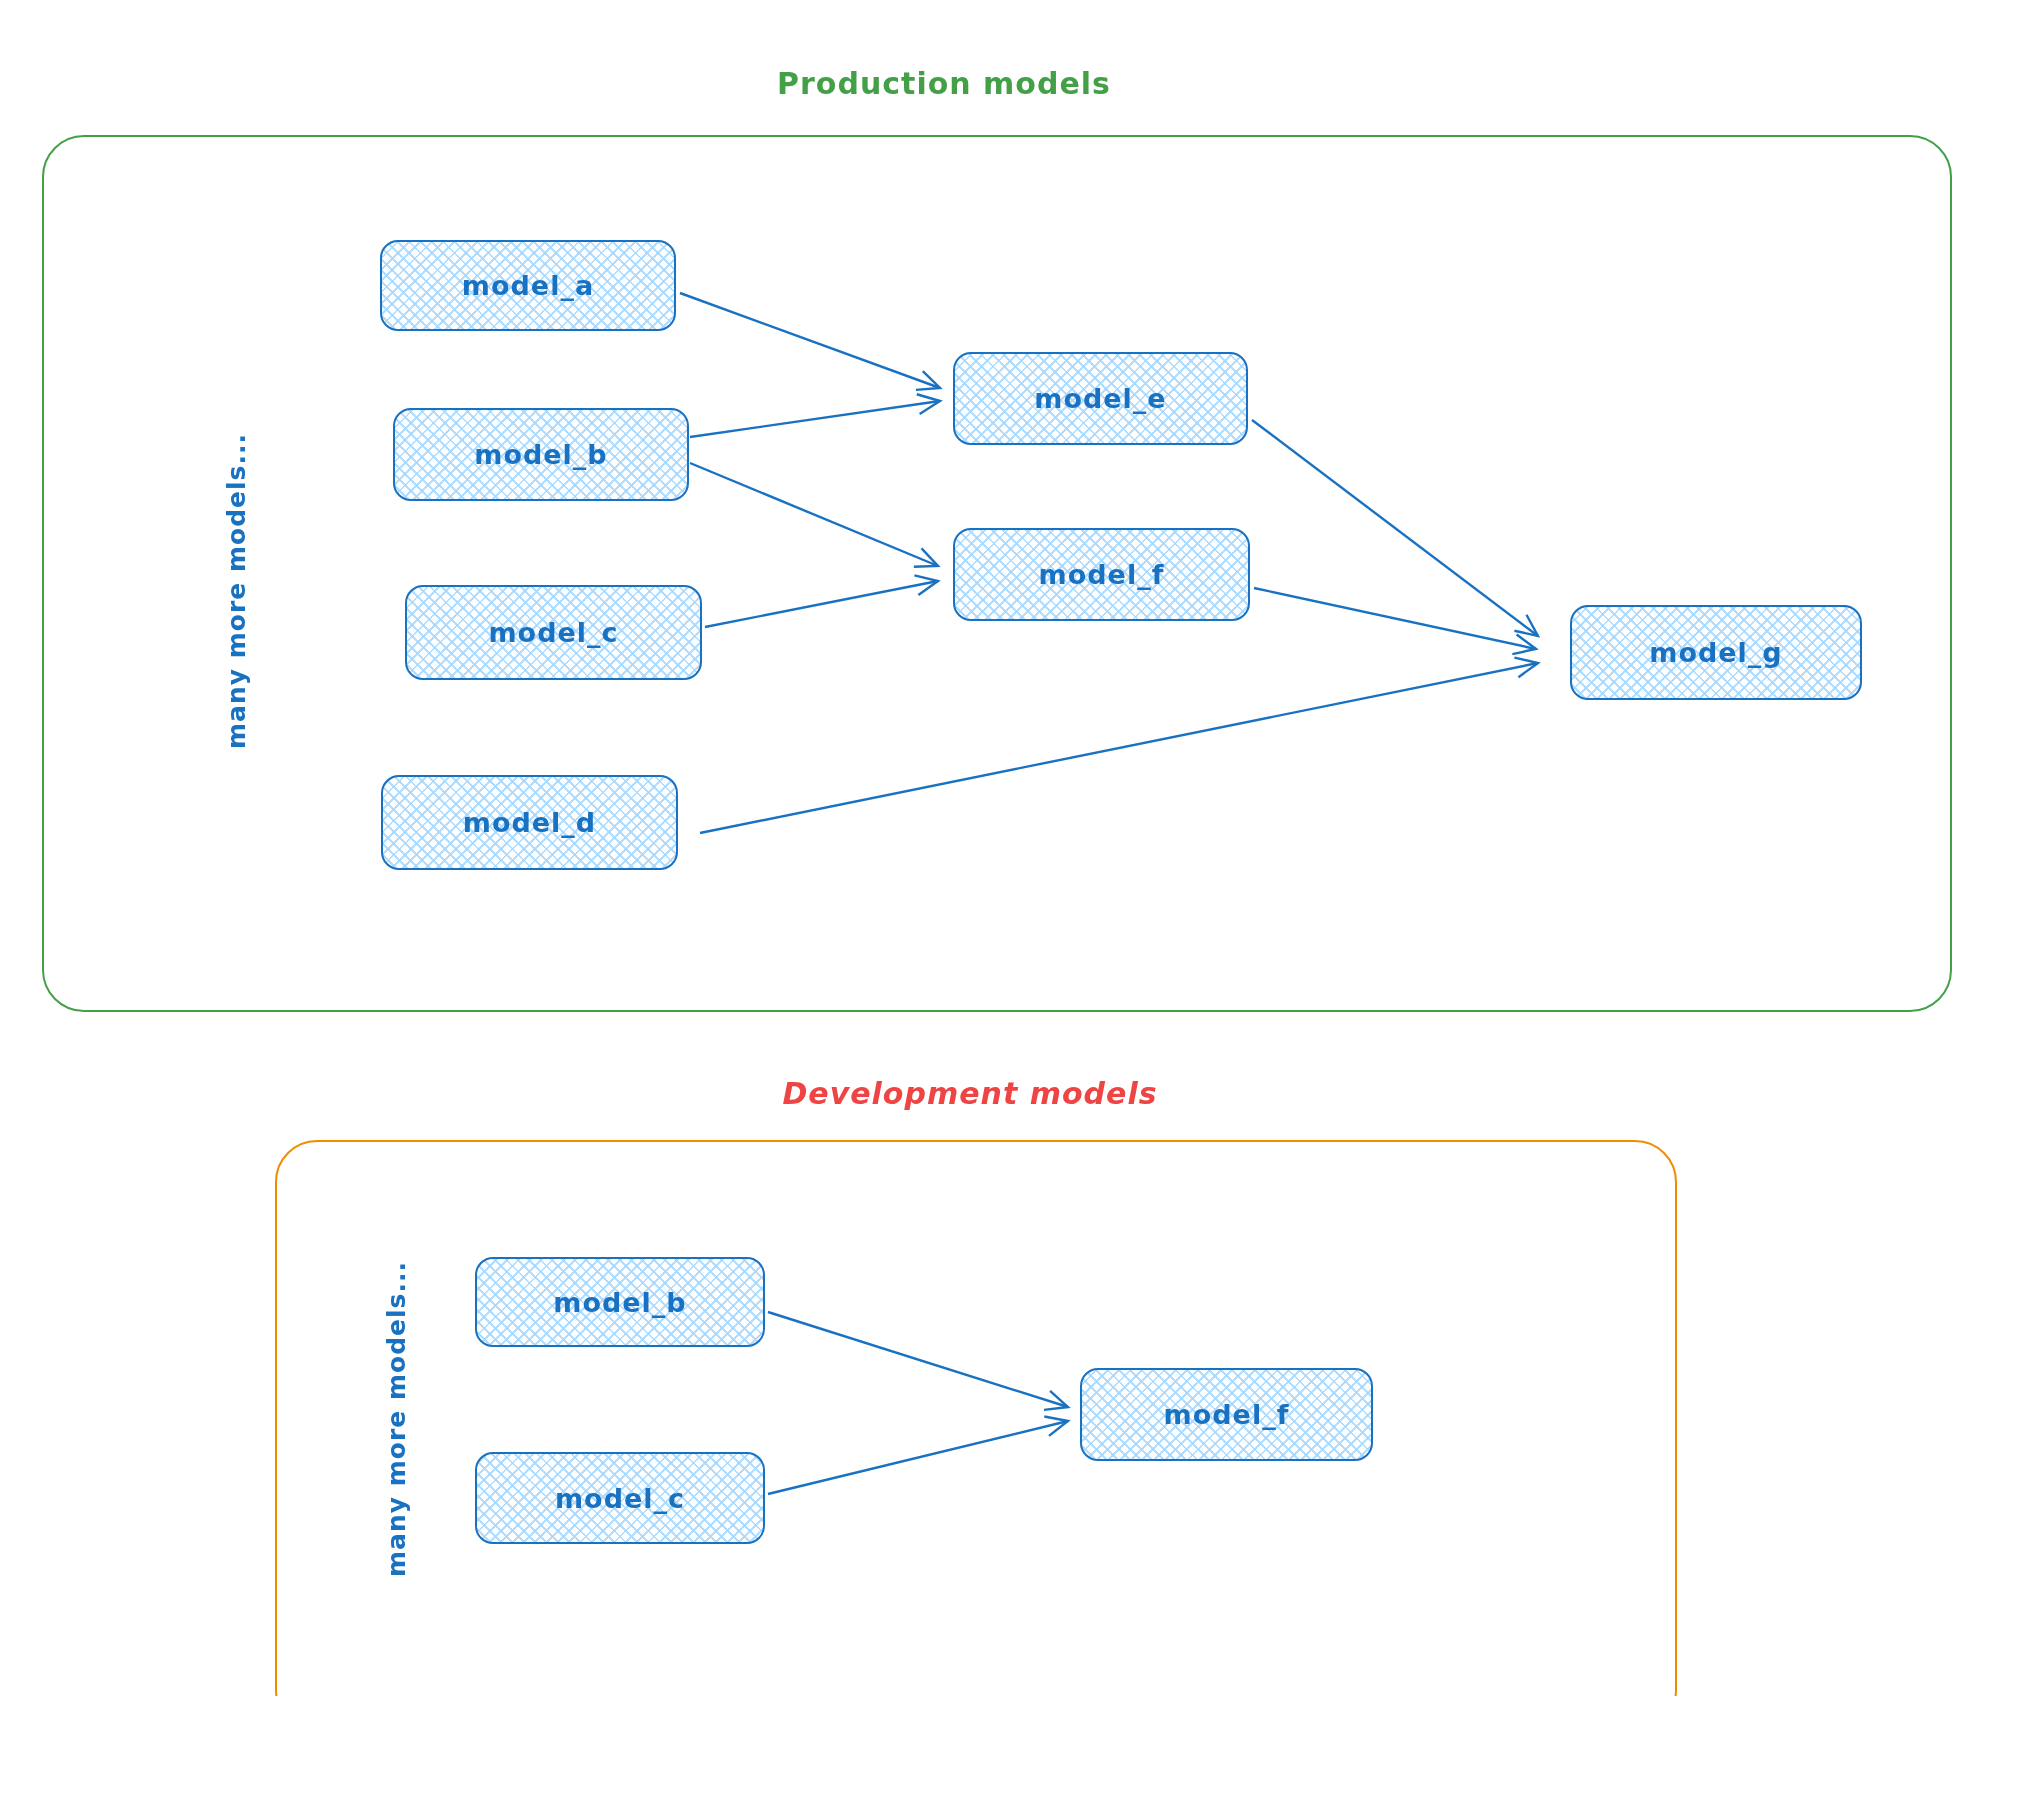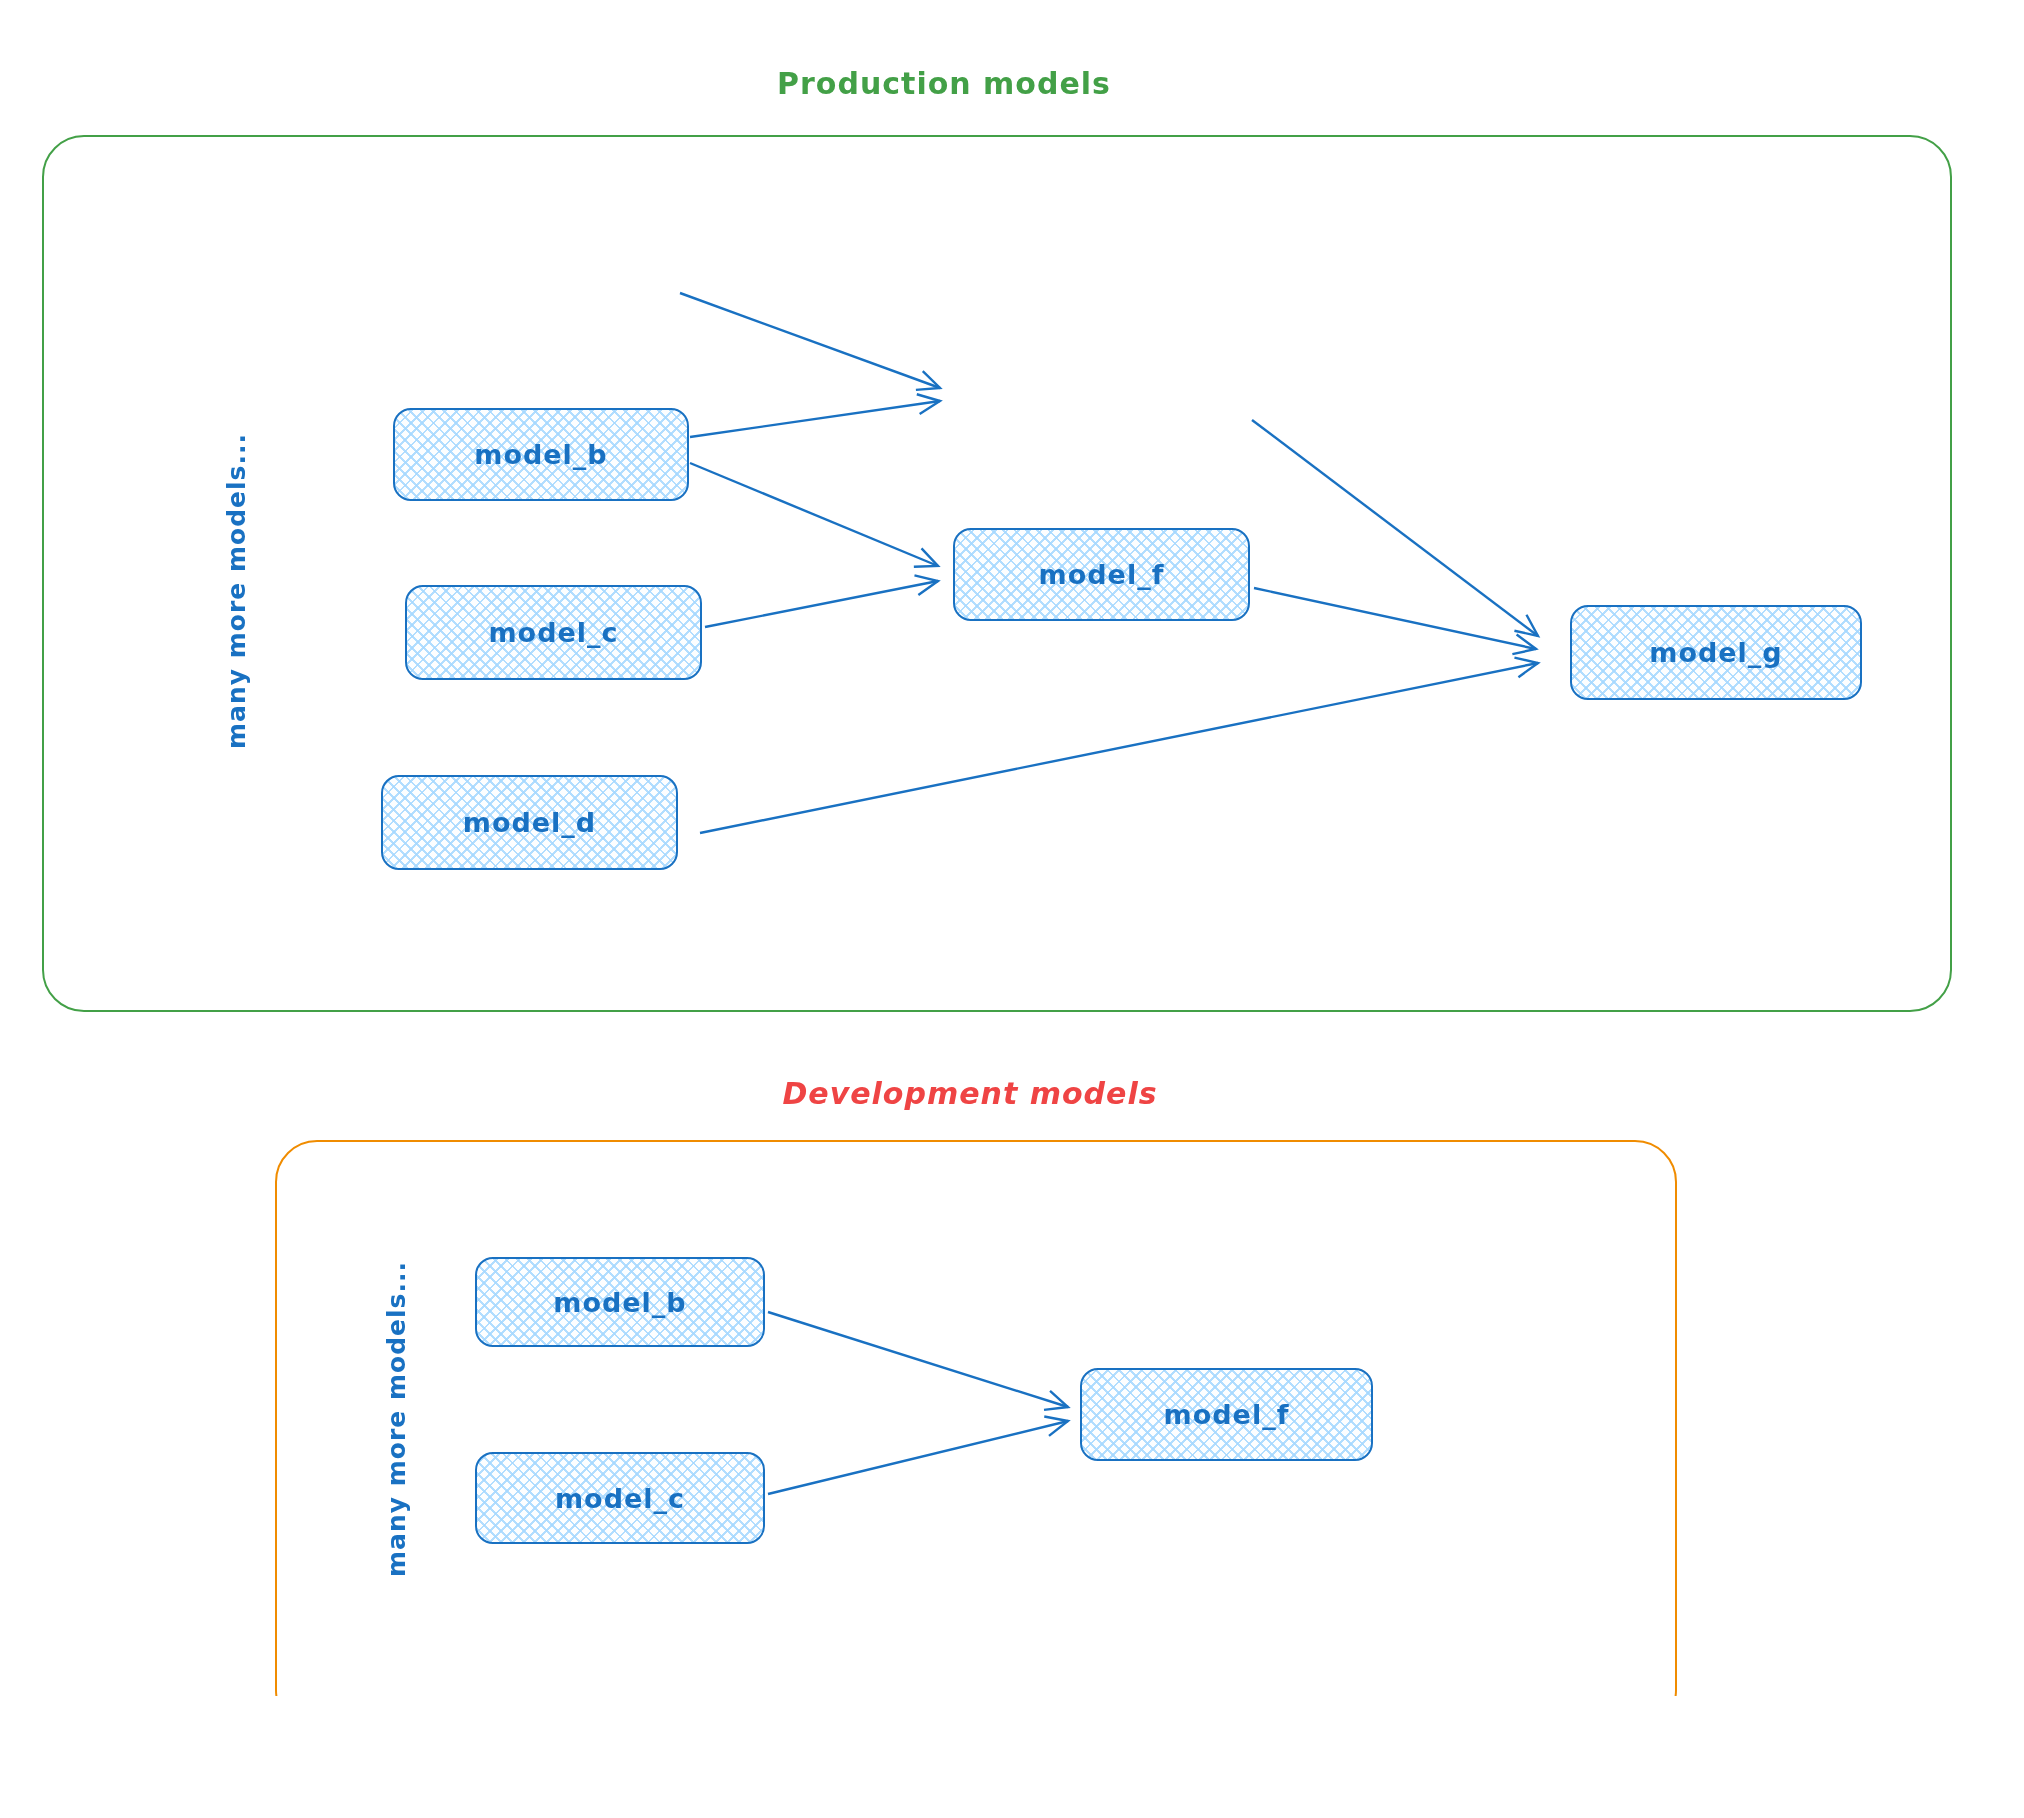--- a/index.html
+++ b/index.html
@@ -81,23 +81,25 @@
 </style>
 </head>
 <body>
 
 <div class="canvas">
 
   <div class="section-title title-prod">Production models</div>
   <div class="group-frame frame-prod"></div>
   <div class="vlabel vlabel-prod">many more models...</div>
 
+  <div class="node" style="left:380px; top:240px; width:296px; height:91px;">model_a</div>
   <div class="node" style="left:393px; top:408px; width:296px; height:93px;">model_b</div>
   <div class="node" style="left:405px; top:585px; width:297px; height:95px;">model_c</div>
   <div class="node" style="left:381px; top:775px; width:297px; height:95px;">model_d</div>
+  <div class="node" style="left:953px; top:352px; width:295px; height:93px;">model_e</div>
   <div class="node" style="left:953px; top:528px; width:297px; height:93px;">model_f</div>
   <div class="node" style="left:1550px; top:605px; width:292px; height:95px;margin-left:20px;">model_g</div>
 
   <div class="section-title title-dev">Development models</div>
   <div class="group-frame frame-dev"></div>
   <div class="vlabel vlabel-dev">many more models...</div>
 
   <div class="node" style="left:475px; top:1257px; width:290px; height:90px;">model_b</div>
   <div class="node" style="left:475px; top:1452px; width:290px; height:92px;">model_c</div>
   <div class="node" style="left:1080px; top:1368px; width:293px; height:93px;">model_f</div>

